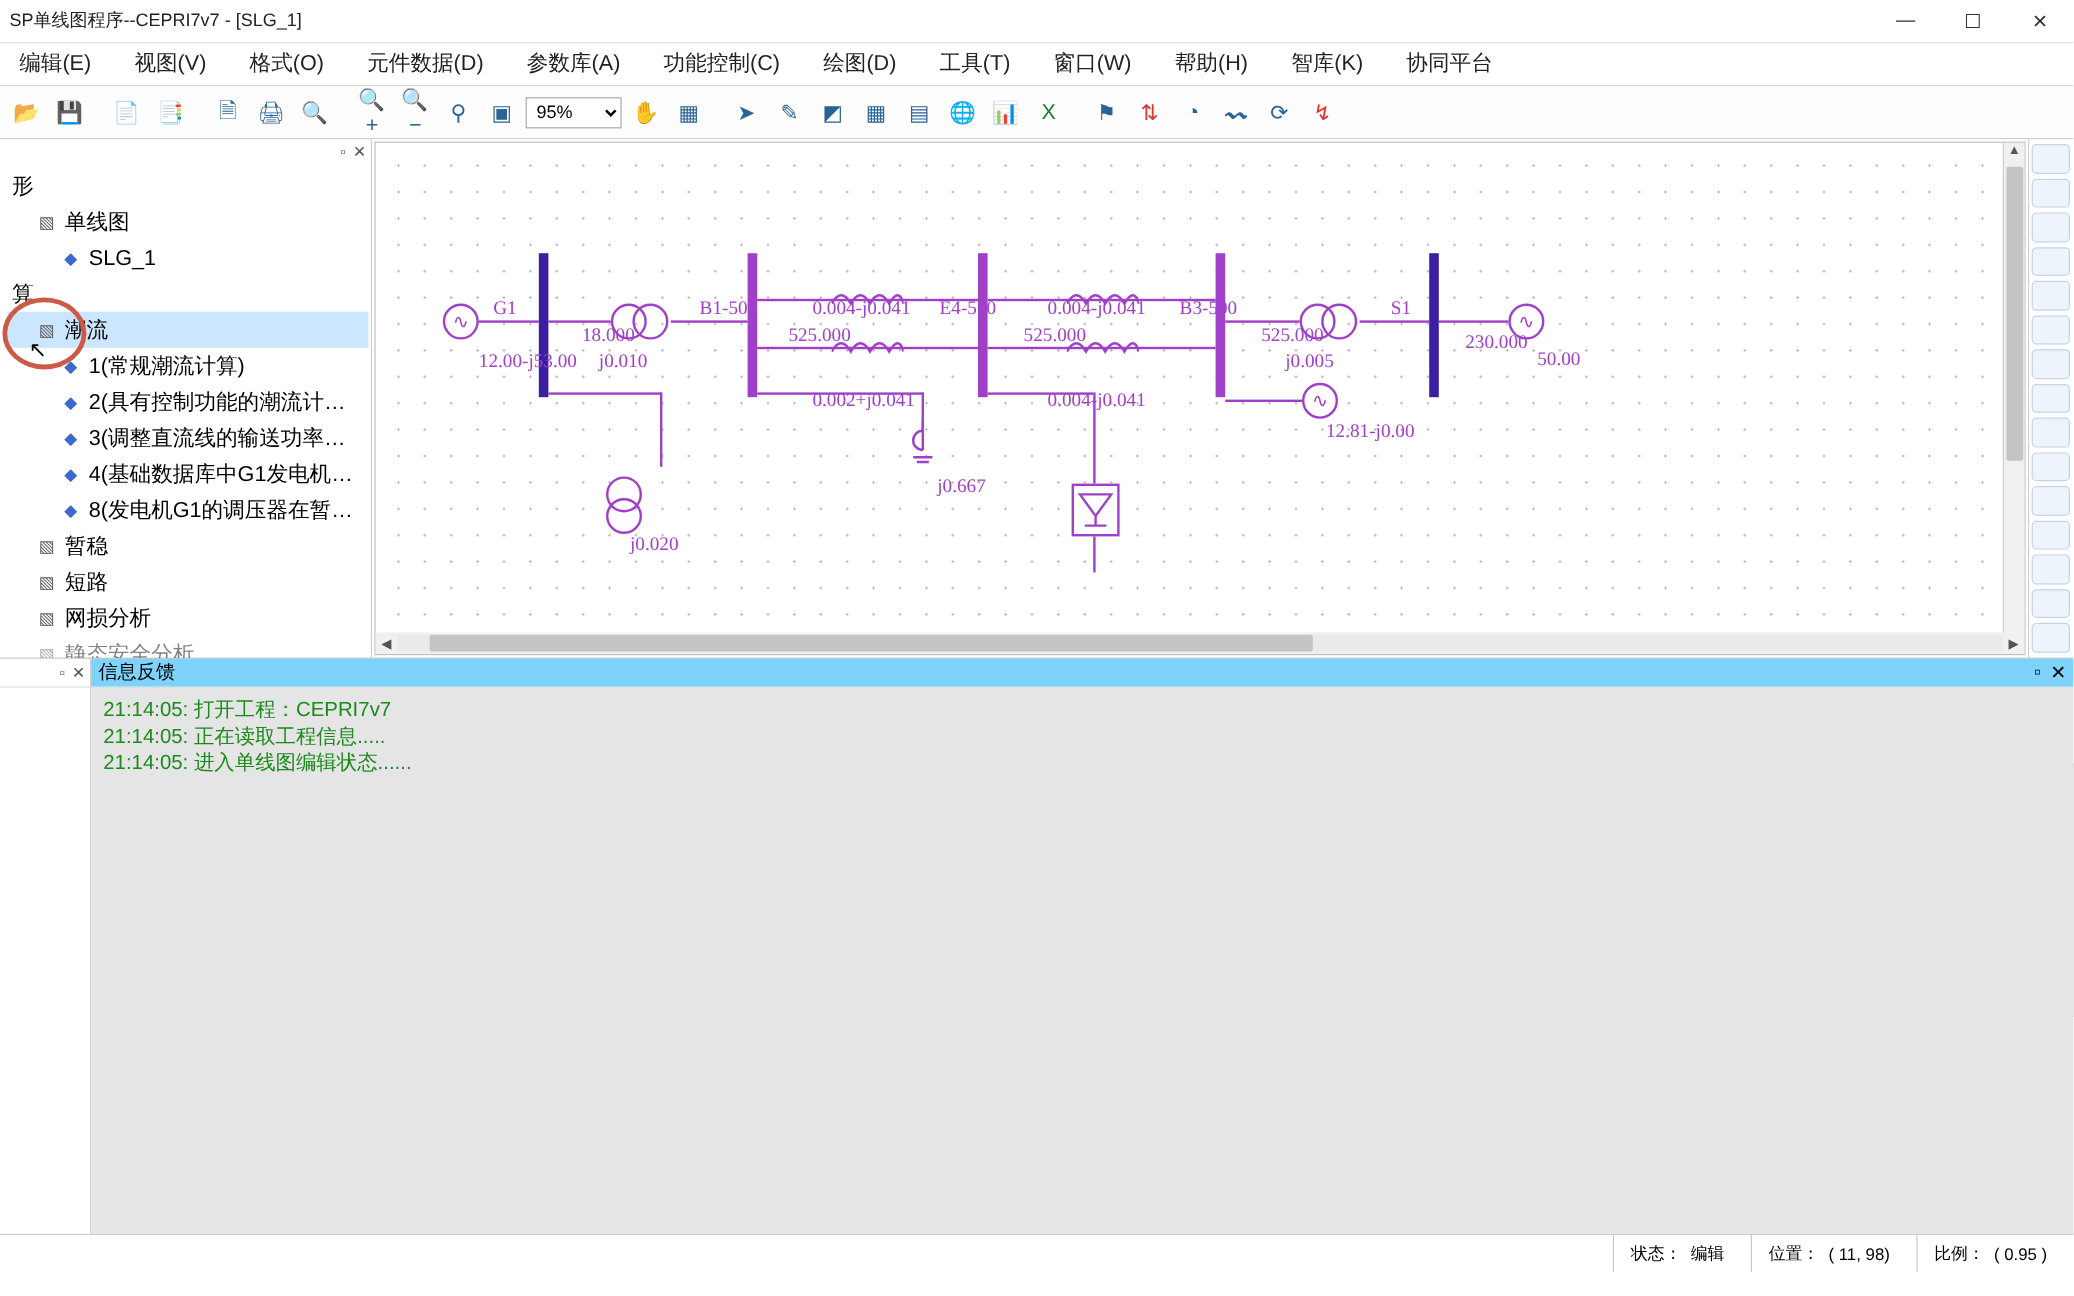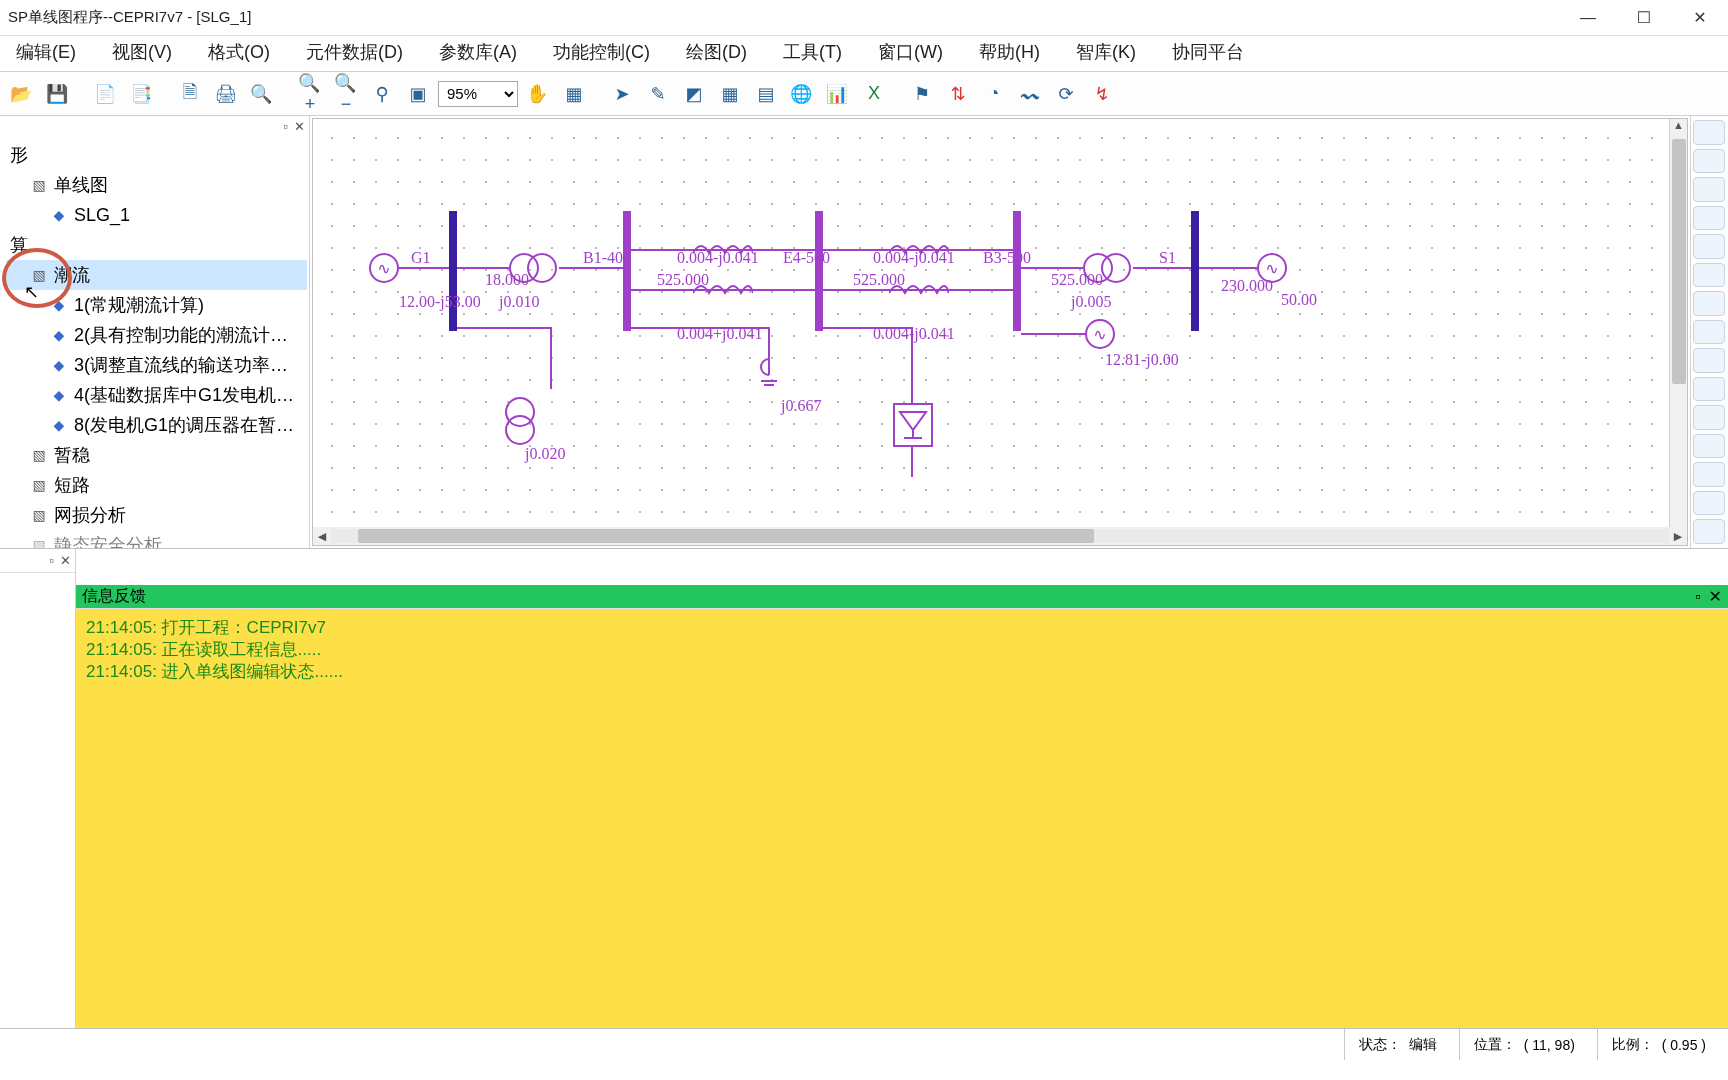--- a/index.html
+++ b/index.html
@@ -58,23 +58,23 @@
 .coil { position: absolute; height: 12px; }
 .coil svg { display: block; }
 .rect-dev { position: absolute; width: 40px; height: 44px; border: 2px solid #a040c8; background: #fff; display: flex; align-items: center; justify-content: center; }
 .ground { position: absolute; }
 
 
 .panels { display: flex; height: 480px; border-top: 1px solid #c0c0c0; }
 .panel-left { width: 76px; border-right: 1px solid #d0d0d0; background: #fff; }
 .panel-left .pl-hdr { height: 24px; display: flex; justify-content: flex-end; align-items: center; gap: 6px; font-size: 13px; color: #555; padding-right: 4px; border-bottom: 1px solid #e0e0e0; }
 .panel-right { flex: 1; display: flex; flex-direction: column; }
-.panel-right .pr-hdr { height: 24px; display: flex; align-items: center; padding: 0 6px; background: #22c55e; border-bottom: 1px solid #e0e0e0; font-size: 16px; margin-top: 36px; }
+.panel-right .pr-hdr { height: 24px; display: flex; align-items: center; padding: 0 6px; background: #7dd3fc; border-bottom: 1px solid #e0e0e0; font-size: 16px; }
 .panel-right .pr-hdr .spacer { flex: 1; }
-.log { flex: 1; padding: 8px 10px; font-family: "SimSun", "Courier New", monospace; font-size: 17px; color: #1a8a1a; overflow: auto; background: #fde047; }
+.log { flex: 1; padding: 8px 10px; font-family: "SimSun", "Courier New", monospace; font-size: 17px; color: #1a8a1a; overflow: auto; background: #e5e5e5; }
 .log div { line-height: 22px; }
 
 .statusbar { height: 32px; border-top: 1px solid #c0c0c0; display: flex; align-items: center; font-size: 14px; padding: 0 8px; gap: 8px; }
 .statusbar .cell { border-left: 1px solid #c8c8c8; padding: 0 14px; height: 100%; display: flex; align-items: center; }
 .statusbar .spacer { flex: 1; }
 </style>
 </head>
 <body>
 
 <div class="titlebar">
@@ -276,29 +276,29 @@
       </div>
 
       <div class="rect-dev" style="left:580px;top:284px">
         <svg width="30" height="30">
             <path d="M2 2 L28 2 L15 20 Z M15 20 L15 28 M6 28 L24 28" fill="none" stroke="#a040c8" stroke-width="2"></path>
           </svg>
       </div>
 
       <div class="dlabel" style="left:98px;top:130px">G1</div>
       <div class="dlabel" style="left:846px;top:130px">S1</div>
-      <div class="dlabel" style="left:270px;top:130px">B1-400</div>
+      <div class="dlabel" style="left:270px;top:130px">B1-500</div>
       <div class="dlabel" style="left:470px;top:130px">E4-500</div>
       <div class="dlabel" style="left:670px;top:130px">B3-500</div>
       <div class="dlabel" style="left:86px;top:174px">12.00-j53.00</div>
       <div class="dlabel" style="left:172px;top:152px">18.000</div>
       <div class="dlabel" style="left:186px;top:174px">j0.010</div>
       <div class="dlabel" style="left:364px;top:130px">0.004-j0.041</div>
       <div class="dlabel" style="left:344px;top:152px">525.000</div>
-      <div class="dlabel" style="left:364px;top:206px">0.004+j0.041</div>
+      <div class="dlabel" style="left:364px;top:206px">0.002+j0.041</div>
       <div class="dlabel" style="left:560px;top:130px">0.004-j0.041</div>
       <div class="dlabel" style="left:540px;top:152px">525.000</div>
       <div class="dlabel" style="left:560px;top:206px">0.004-j0.041</div>
       <div class="dlabel" style="left:738px;top:152px">525.000</div>
       <div class="dlabel" style="left:758px;top:174px">j0.005</div>
       <div class="dlabel" style="left:212px;top:326px">j0.020</div>
       <div class="dlabel" style="left:468px;top:278px">j0.667</div>
       <div class="dlabel" style="left:908px;top:158px">230.000</div>
       <div class="dlabel" style="left:968px;top:172px">50.00</div>
       <div class="dlabel" style="left:792px;top:232px">12.81-j0.00</div>

